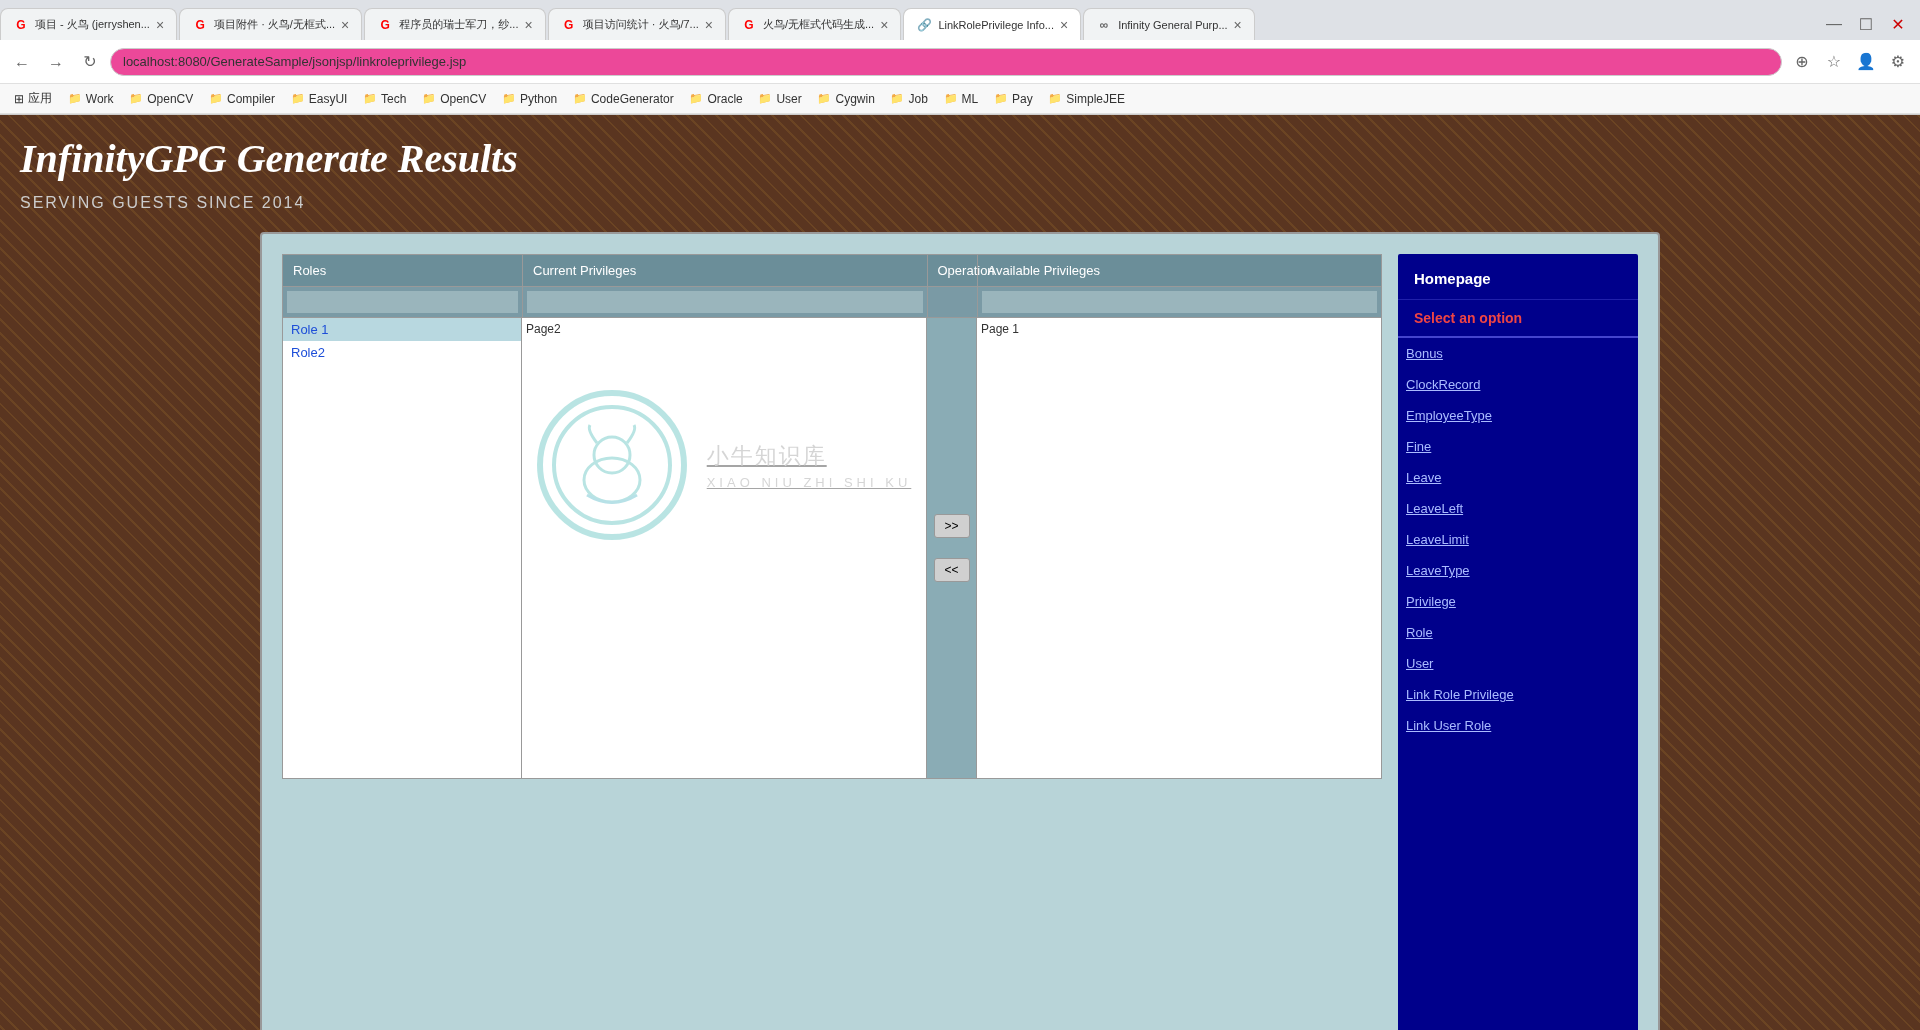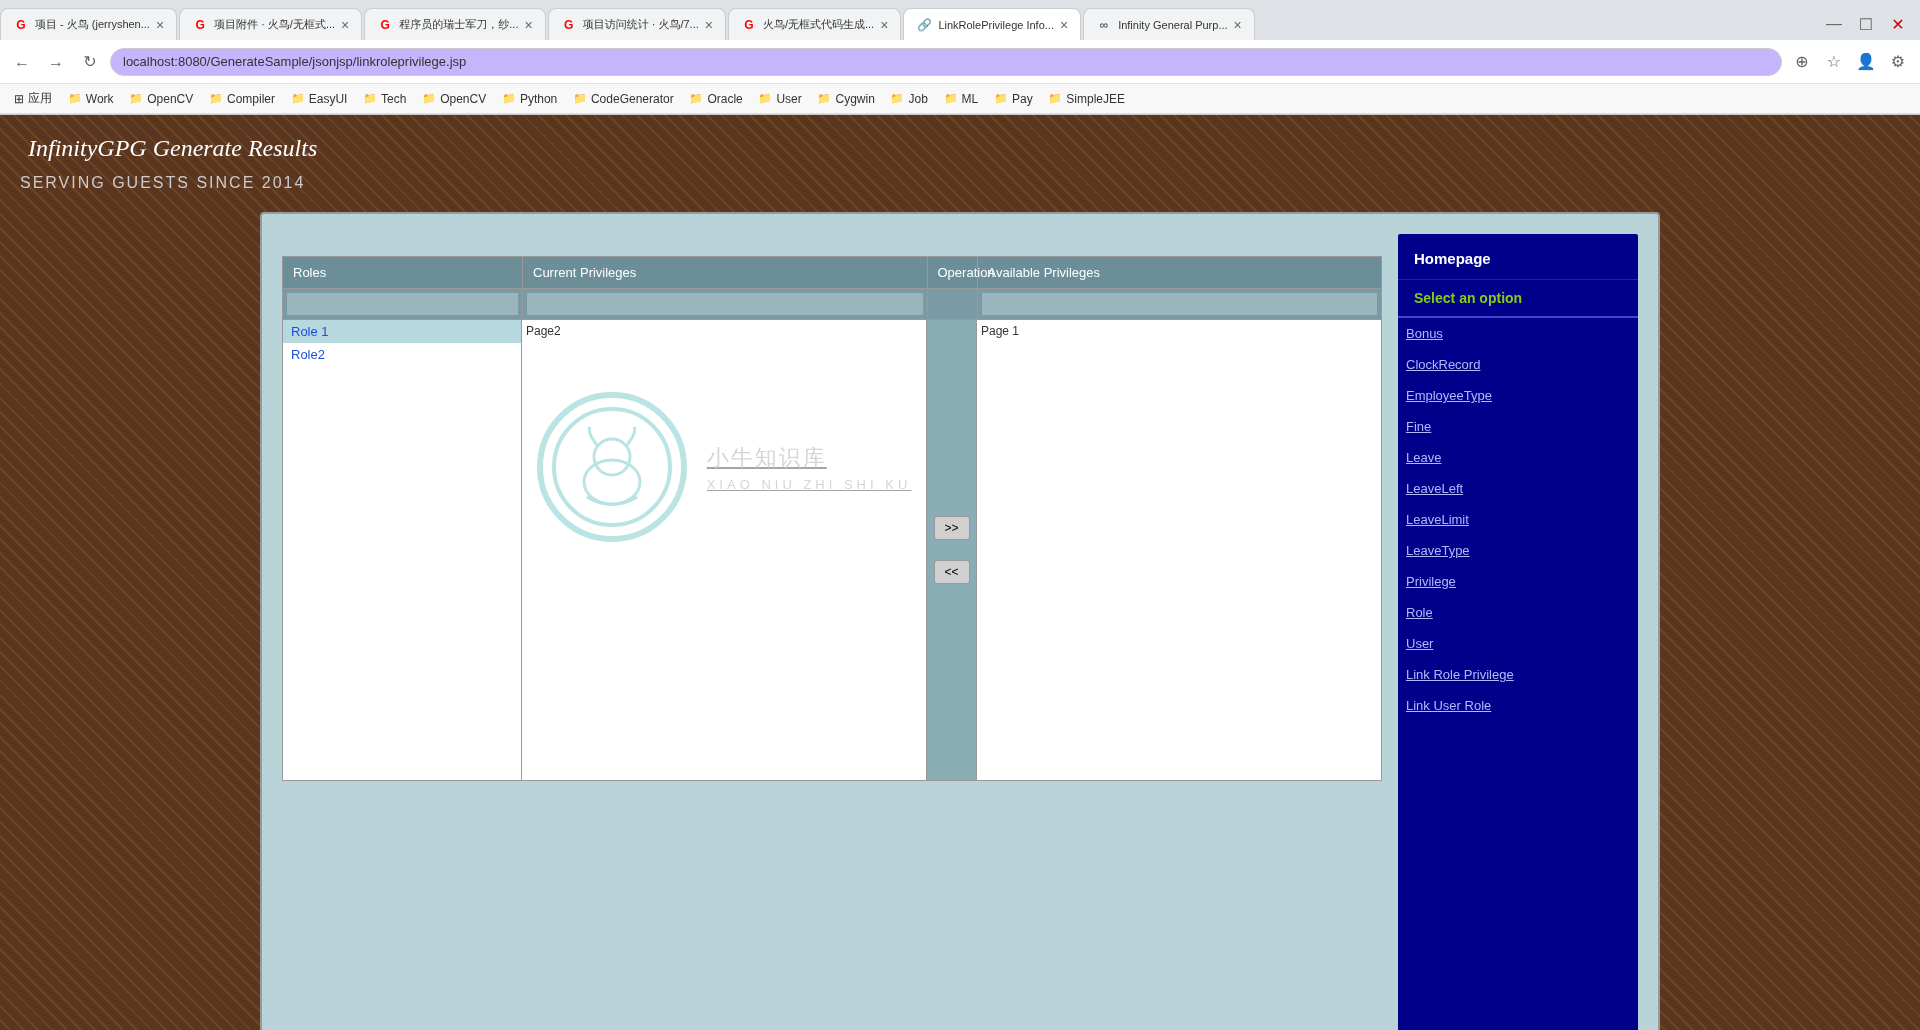--- a/index.html
+++ b/index.html
@@ -8,21 +8,21 @@
     
     .browser-chrome { background: #f1f3f4; border-bottom: 1px solid #ccc; }
     .tab-bar { display: flex; align-items: center; background: #dee1e6; padding: 8px 0 0 0; height: 40px; }
     .tab { display: flex; align-items: center; background: #f1f3f4; border-radius: 8px 8px 0 0; padding: 0 12px; height: 32px; font-size: 12px; color: #333; border: 1px solid #ccc; border-bottom: none; margin-right: 2px; max-width: 200px; overflow: hidden; white-space: nowrap; position: relative; }
     .tab.active { background: #fff; z-index: 1; }
     .tab-favicon { width: 16px; height: 16px; margin-right: 6px; flex-shrink: 0; font-size: 11px; display: flex; align-items: center; justify-content: center; color: red; font-weight: bold; }
     .tab-close { margin-left: 6px; color: #666; font-size: 14px; cursor: pointer; }
     .tab-text { font-size: 11px; overflow: hidden; text-overflow: ellipsis; }
     .browser-controls { display: flex; align-items: center; padding: 4px 8px; background: #fff; border-bottom: 1px solid #e0e0e0; gap: 6px; height: 44px; }
     .nav-btn { width: 28px; height: 28px; border-radius: 50%; border: none; background: transparent; cursor: pointer; display: flex; align-items: center; justify-content: center; color: #666; font-size: 16px; }
-    .address-bar { flex: 1; height: 28px; border: 1px solid #ccc; border-radius: 14px; padding: 0 12px; font-size: 13px; background: #c4b5fd; color: #333; }
+    .address-bar { flex: 1; height: 28px; border: 1px solid #ccc; border-radius: 14px; padding: 0 12px; font-size: 13px; background: #ec4899; color: #333; }
     .browser-icons { display: flex; gap: 4px; align-items: center; }
     .browser-icon-btn { width: 28px; height: 28px; border-radius: 50%; border: none; background: transparent; cursor: pointer; color: #666; font-size: 16px; display: flex; align-items: center; justify-content: center; }
     .bookmarks-bar { display: flex; align-items: center; padding: 3px 8px; background: #f8f8f8; border-bottom: 1px solid #e0e0e0; gap: 4px; font-size: 12px; height: 30px; }
     .bookmark-item { display: flex; align-items: center; padding: 2px 6px; border-radius: 4px; cursor: pointer; white-space: nowrap; color: #333; gap: 4px; }
     .bookmark-folder { font-size: 11px; color: #f9c300; }
 
     
     .page-bg { background: repeating-linear-gradient(45deg, #6b4423 0px, #6b4423 2px, #5a3520 2px, #5a3520 10px); min-height: 916px; padding: 20px; }
 
     
@@ -47,26 +47,26 @@
     .role-item { padding: 4px 8px; cursor: pointer; color: #1d4ed8; }
     .role-item.selected { background: #b8d8e0; }
 
     .list-item { padding: 4px 4px; cursor: pointer; color: #333; font-size: 12px; }
 
     .op-btn { background: #d0d0d0; border: 1px solid #999; padding: 4px 8px; cursor: pointer; font-size: 12px; width: 36px; text-align: center; border-radius: 3px; }
 
     
     .right-sidebar { width: 240px; background: #00008b; color: #fff; padding: 0; border-radius: 2px; }
     .sidebar-homepage { padding: 16px 16px 12px; font-size: 15px; font-weight: bold; color: #fff; border-bottom: 1px solid #2020aa; }
-    .sidebar-select-option { padding: 10px 16px; font-size: 14px; font-weight: bold; color: #84cc16; border-bottom: 2px solid #4444cc; }
+    .sidebar-select-option { padding: 10px 16px; font-size: 14px; font-weight: bold; color: #ef4444; border-bottom: 2px solid #4444cc; }
     .sidebar-item { padding: 8px 8px; font-size: 13px; color: #aabbff; cursor: pointer; display: block; }
 
     
     .page-header { margin-bottom: 20px; }
-    .page-title { font-size: 24px; font-weight: normal; color: #fff; font-style: italic; font-family: Georgia, serif; margin-left: 8px; }
+    .page-title { font-size: 40px; font-weight: bold; color: #fff; font-style: italic; font-family: Georgia, serif; }
     .page-subtitle { font-size: 16px; color: #ccc; letter-spacing: 2px; margin-top: 12px; }
 
     
     .panel-inner::-webkit-scrollbar { width: 12px; }
     .panel-inner::-webkit-scrollbar-track { background: #c0c0c0; }
     .panel-inner::-webkit-scrollbar-thumb { background: #888; border: 1px solid #666; }
   </style>
 </head>
 <body>
 
@@ -200,21 +200,21 @@
 
   <div class="page-header">
     <div class="page-title">InfinityGPG Generate Results</div>
     <div class="page-subtitle">SERVING GUESTS SINCE 2014</div>
   </div>
 
   <div class="main-container">
 
     <div class="content-area">
 
-      <table class="privilege-table" style="table-layout:fixed; width:100%;margin-top:22px;">
+      <table class="privilege-table" style="table-layout:fixed; width:100%;">
         <colgroup>
           <col style="width:240px;">
           <col style="width:auto;">
           <col style="width:50px;">
           <col style="width:auto;">
         </colgroup>
         <thead>
           <tr>
             <th>Roles</th>
             <th>Current Privileges</th>

